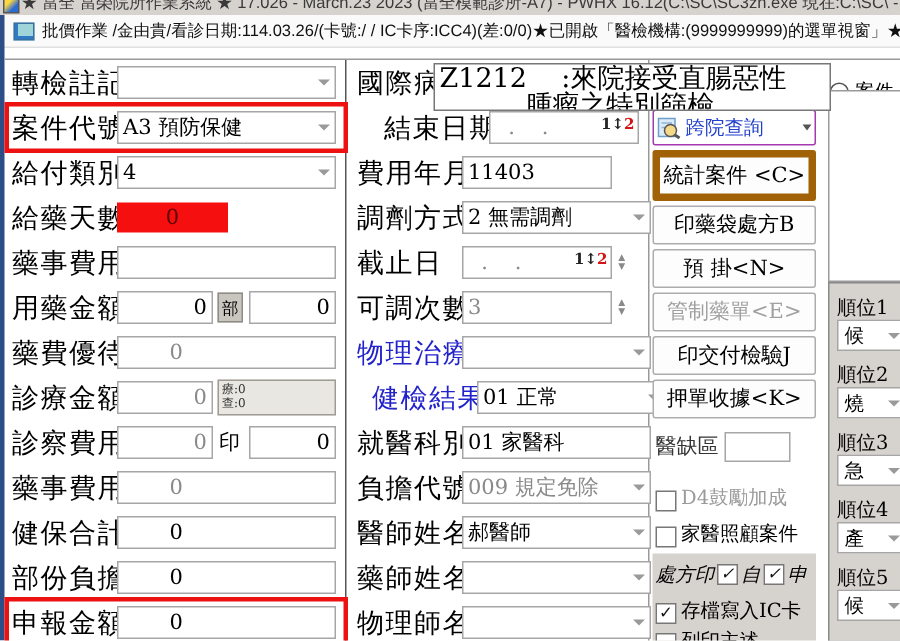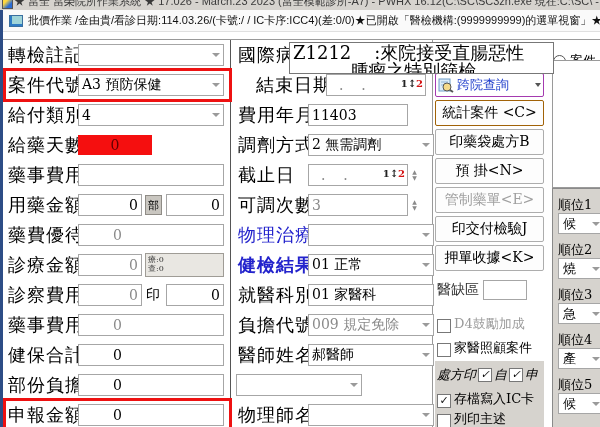--- a/index.html
+++ b/index.html
@@ -56,21 +56,21 @@
   .spin{width:11px;height:20px;margin-left:1px;display:flex;flex-direction:column;justify-content:center;
         color:#8a8a8a;font-size:6px;line-height:6px;text-align:center;}
   
   .icd-field{position:absolute;left:286px;top:2px;width:257px;height:28px;border:1px solid #777;
              background:#fff;z-index:2;font-size:18px;line-height:18px;padding:1px 3px;
              overflow:hidden;white-space:pre;}
   
   .btn-stack{position:absolute;left:2px;top:33px;right:2px;display:flex;flex-direction:column;}
   .btn{height:24px;margin-bottom:3px;background:#fdfdfd;border:1px solid #adadad;border-radius:2px;
        display:flex;align-items:center;justify-content:center;font-size:14px;white-space:nowrap;}
-  .btn.first{border:1px solid #a16207;}
+  .btn.first{border:5px solid #a16207;}
   .btn.disabled{color:#a0a0a0;}
   .btn-x{height:22px;margin-bottom:3px;background:#fff;border:1px solid #a43ab0;border-radius:2px;
          display:flex;align-items:center;font-size:13px;color:#2240cc;position:relative;padding-left:2px;}
   .btn-x .tri{position:absolute;right:2px;top:9px;width:0;height:0;border-left:3px solid transparent;
          border-right:3px solid transparent;border-top:4px solid #555;}
   .shortage{display:flex;align-items:center;margin:6px 0 0 2px;}
   .shortage .s-lbl{font-size:14px;color:#333;margin-right:4px;white-space:nowrap;}
   .shortage .s-fld{width:42px;height:18px;border:1px solid #a6a6a6;background:#fff;}
   .chk-white{padding:9px 0 0 2px;}
   .chk-row{display:flex;align-items:flex-end;height:24px;font-size:13px;white-space:nowrap;}
@@ -206,36 +206,37 @@
       <div class="row">
         <span class="lbl" style="margin-left:2px;">可調次數</span>
         <div class="fld w96 dim"><span>3</span></div>
         <div class="spin">▲<br>▼</div>
       </div>
       <div class="row">
         <span class="lbl blue" style="margin-left:2px;">物理治療</span>
         <div class="fld w120"><span></span><span class="chev"></span></div>
       </div>
       <div class="row">
-        <span class="lbl blue" style="margin-left:2px;font-weight:bold;">健檢結果</span>
+        <span class="lbl blue" style="margin-left:12px;">健檢結果</span>
         <div class="fld w120"><span>01 正常</span><span class="chev"></span></div>
       </div>
       <div class="row">
         <span class="lbl" style="margin-left:2px;">就醫科別</span>
         <div class="fld w120"><span>01 家醫科</span></div>
       </div>
       <div class="row">
         <span class="lbl" style="margin-left:2px;">負擔代號</span>
         <div class="fld w120 dim"><span>009 規定免除</span><span class="chev"></span></div>
       </div>
       <div class="row">
         <span class="lbl" style="margin-left:2px;">醫師姓名</span>
         <div class="fld w120"><span>郝醫師</span><span class="chev"></span></div>
       </div>
       <div class="row">
+        <span class="lbl" style="margin-left:2px;">藥師姓名</span>
         <div class="fld w120"><span></span><span class="chev"></span></div>
       </div>
       <div class="row">
         <span class="lbl" style="margin-left:2px;">物理師名</span>
         <div class="fld w120"><span></span><span class="chev"></span></div>
       </div>
     </div>
 
     <div class="col-btn">
       <div class="btn-stack">

